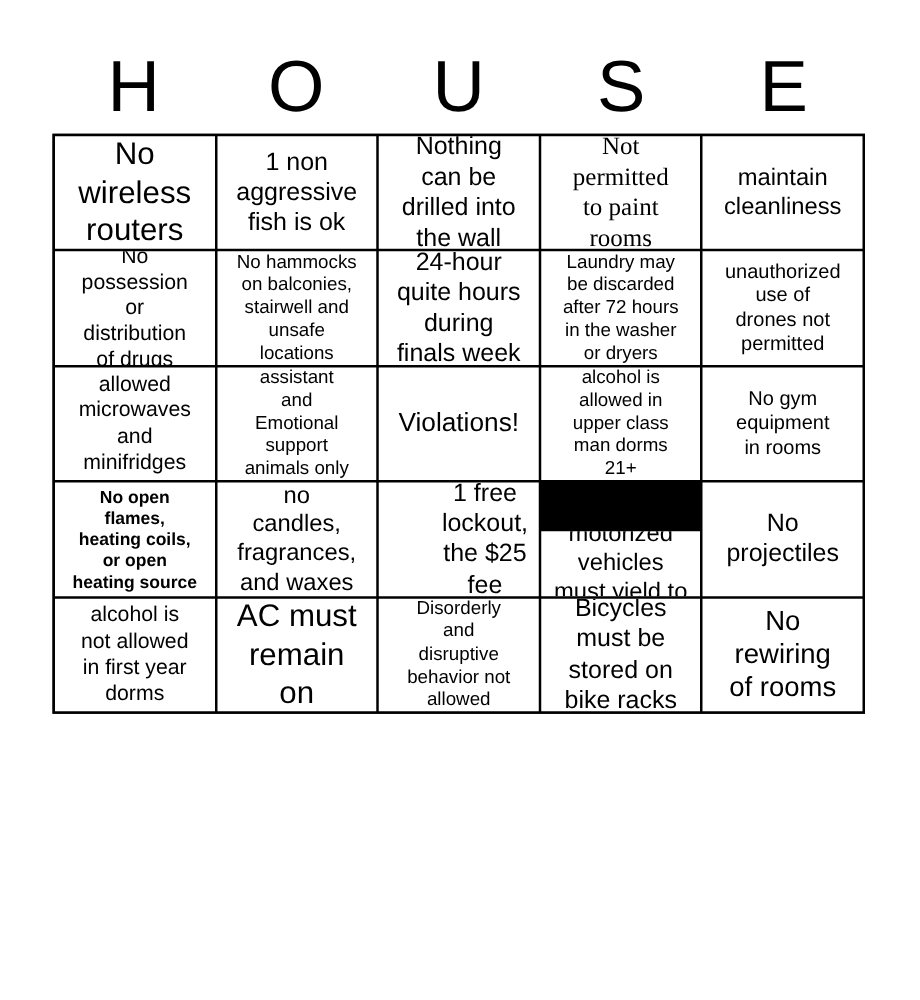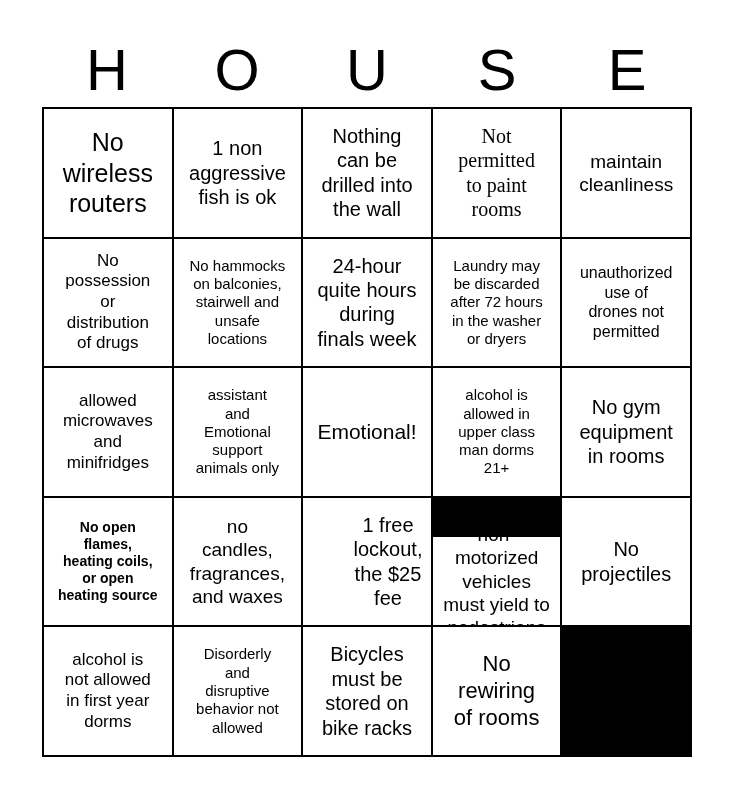--- a/index.html
+++ b/index.html
@@ -32,21 +32,21 @@
     font-size: 58px;
     line-height: 1;
     color: #000000;
     font-weight: 400;
   }
   .grid {
     position: absolute;
     left: 42px;
     top: 107px;
     width: 650px;
-    height: 650px;
+    height: 464px;
     box-sizing: border-box;
     border: 2px solid #000000;
     background: #000000;
     display: grid;
     grid-template-columns: repeat(5, 1fr);
     grid-template-rows: repeat(5, 1fr);
     gap: 2px;
   }
   .cell {
     background: #ffffff;
@@ -116,27 +116,27 @@
 permitted</div>
       <div class="cell" style="font-size: 17px;">allowed
 microwaves
 and
 minifridges</div>
       <div class="cell" style="font-size: 15px;">assistant
 and
 Emotional
 support
 animals only</div>
-      <div class="cell" style="font-size: 21px;">Emotional!</div>
+      <div class="cell" style="font-size: 21px;">Violations!</div>
       <div class="cell" style="font-size: 15px;">alcohol is
 allowed in
 upper class
 man dorms
 21+</div>
-      <div class="cell" style="font-size: 20px;">No gym
+      <div class="cell" style="font-size: 16px;">No gym
 equipment
 in rooms</div>
       <div class="cell" style="font-size: 14px; font-weight: bold;">No open
 flames,
 heating coils,
 or open
 heating source</div>
       <div class="cell" style="font-size: 19px;">no
 candles,
 fragrances,
@@ -149,20 +149,23 @@
 motorized
 vehicles
 must yield to
 pedestrians</div>
       <div class="cell" style="font-size: 20px;">No
 projectiles</div>
       <div class="cell" style="font-size: 17px;">alcohol is
 not allowed
 in first year
 dorms</div>
+      <div class="cell" style="font-size: 25px;">AC must
+remain
+on</div>
       <div class="cell" style="font-size: 15px;">Disorderly
 and
 disruptive
 behavior not
 allowed</div>
       <div class="cell" style="font-size: 20px;">Bicycles
 must be
 stored on
 bike racks</div>
       <div class="cell" style="font-size: 22px;">No

